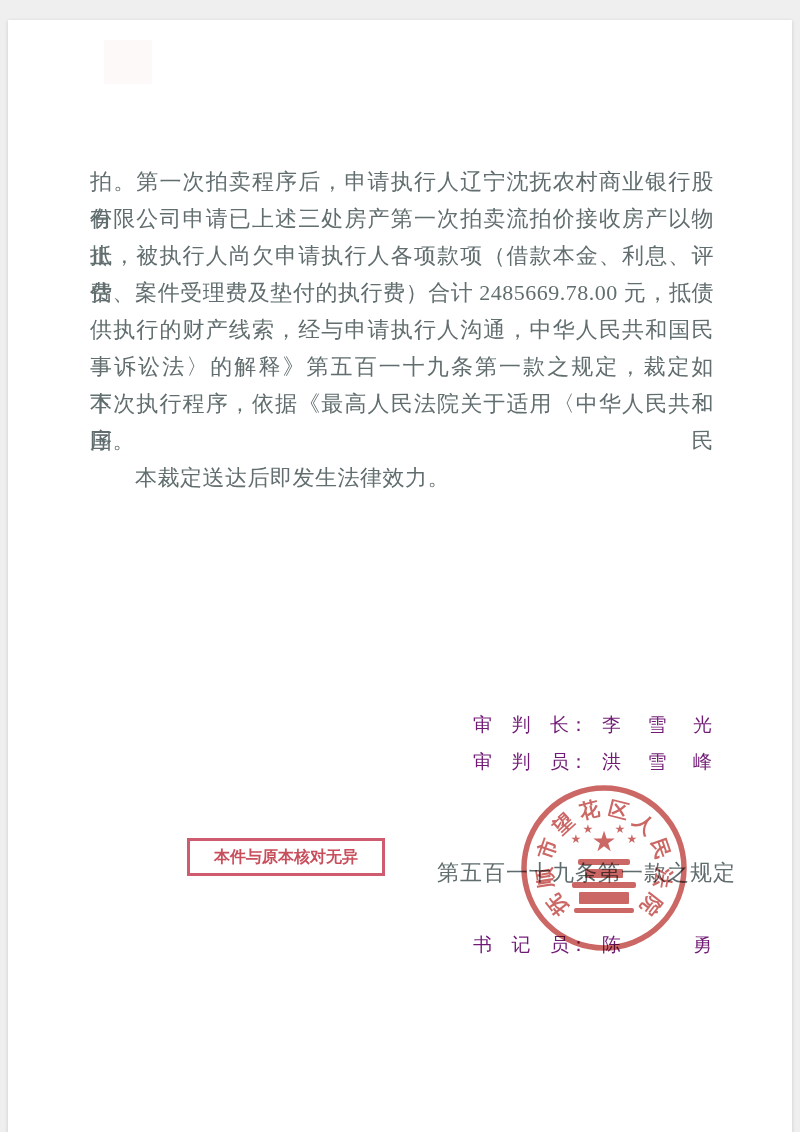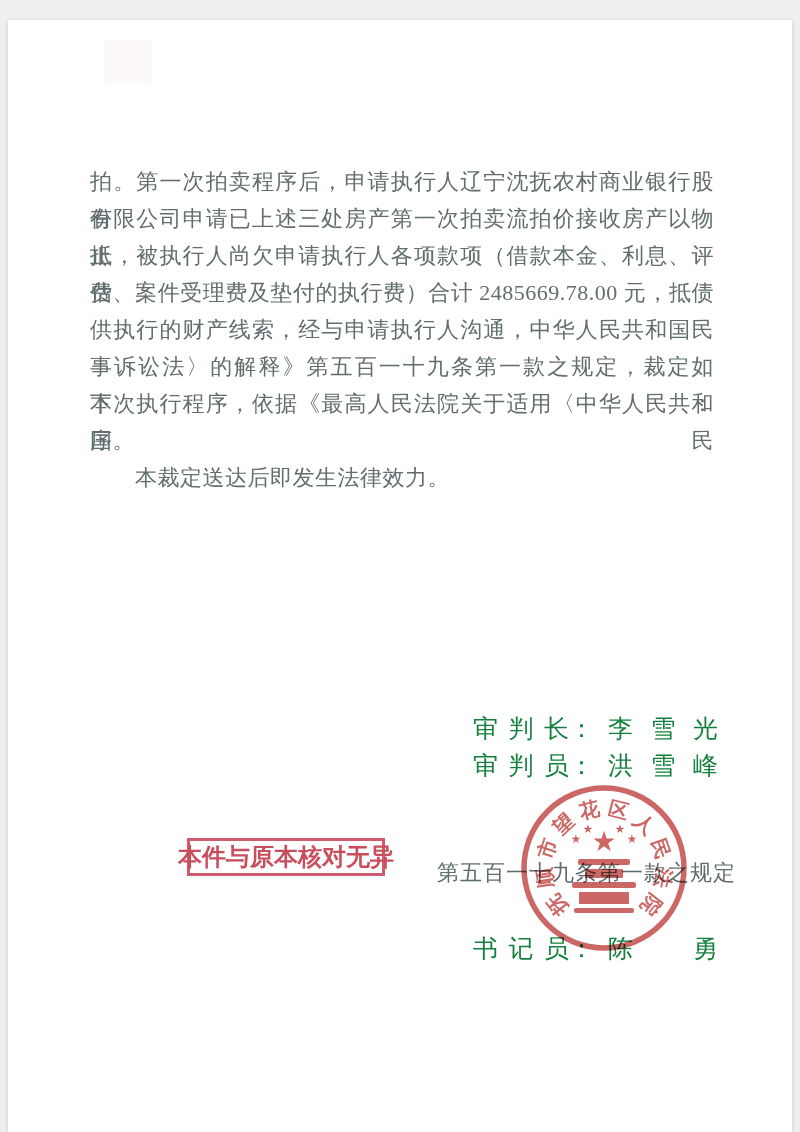--- a/index.html
+++ b/index.html
@@ -22,36 +22,36 @@
   .body-text{
     position:absolute;left:82px;top:143px;width:624px;
     color:#616d6e;
     font-size:22px;line-height:37px;
     letter-spacing:0.5px;
   }
   .line{height:37px;white-space:nowrap;}
   .line.j{white-space:normal;text-align:justify;text-align-last:justify;}
   .sig-row{
     position:absolute;left:465px;height:32px;
-    color:#15803d;font-size:25px;white-space:nowrap;
+    color:#701a75;font-size:19px;white-space:nowrap;
   }
   .sig-role{display:inline-block;width:96px;text-align:justify;text-align-last:justify;}
   .sig-name{display:inline-block;width:110px;margin-left:14px;text-align:justify;text-align-last:justify;}
   .date-line{
     position:absolute;left:429px;top:838px;
     color:#5f6b6c;font-size:22px;letter-spacing:1px;white-space:nowrap;
   }
   .verification-stamp{
     position:absolute;left:179px;top:818px;width:192px;height:32px;
     border:3px solid #cb4f62;
     color:#c4404f;
     background:rgba(255,255,255,0);
     font-family:"Liberation Sans","DejaVu Sans",sans-serif;
-    font-weight:bold;font-size:24px;letter-spacing:0px;
-    display:flex;align-items:flex-end;justify-content:center;
+    font-weight:bold;font-size:16px;letter-spacing:0px;
+    display:flex;align-items:center;justify-content:center;
     white-space:nowrap;
     opacity:0.92;
   }
   .court-seal{
     position:absolute;left:509px;top:761px;width:174px;height:174px;
     mix-blend-mode:multiply;opacity:0.88;
   }
   .seal-char{
     fill:#c4524f;font-size:20px;font-weight:bold;
     font-family:"Liberation Serif","DejaVu Serif",serif;

